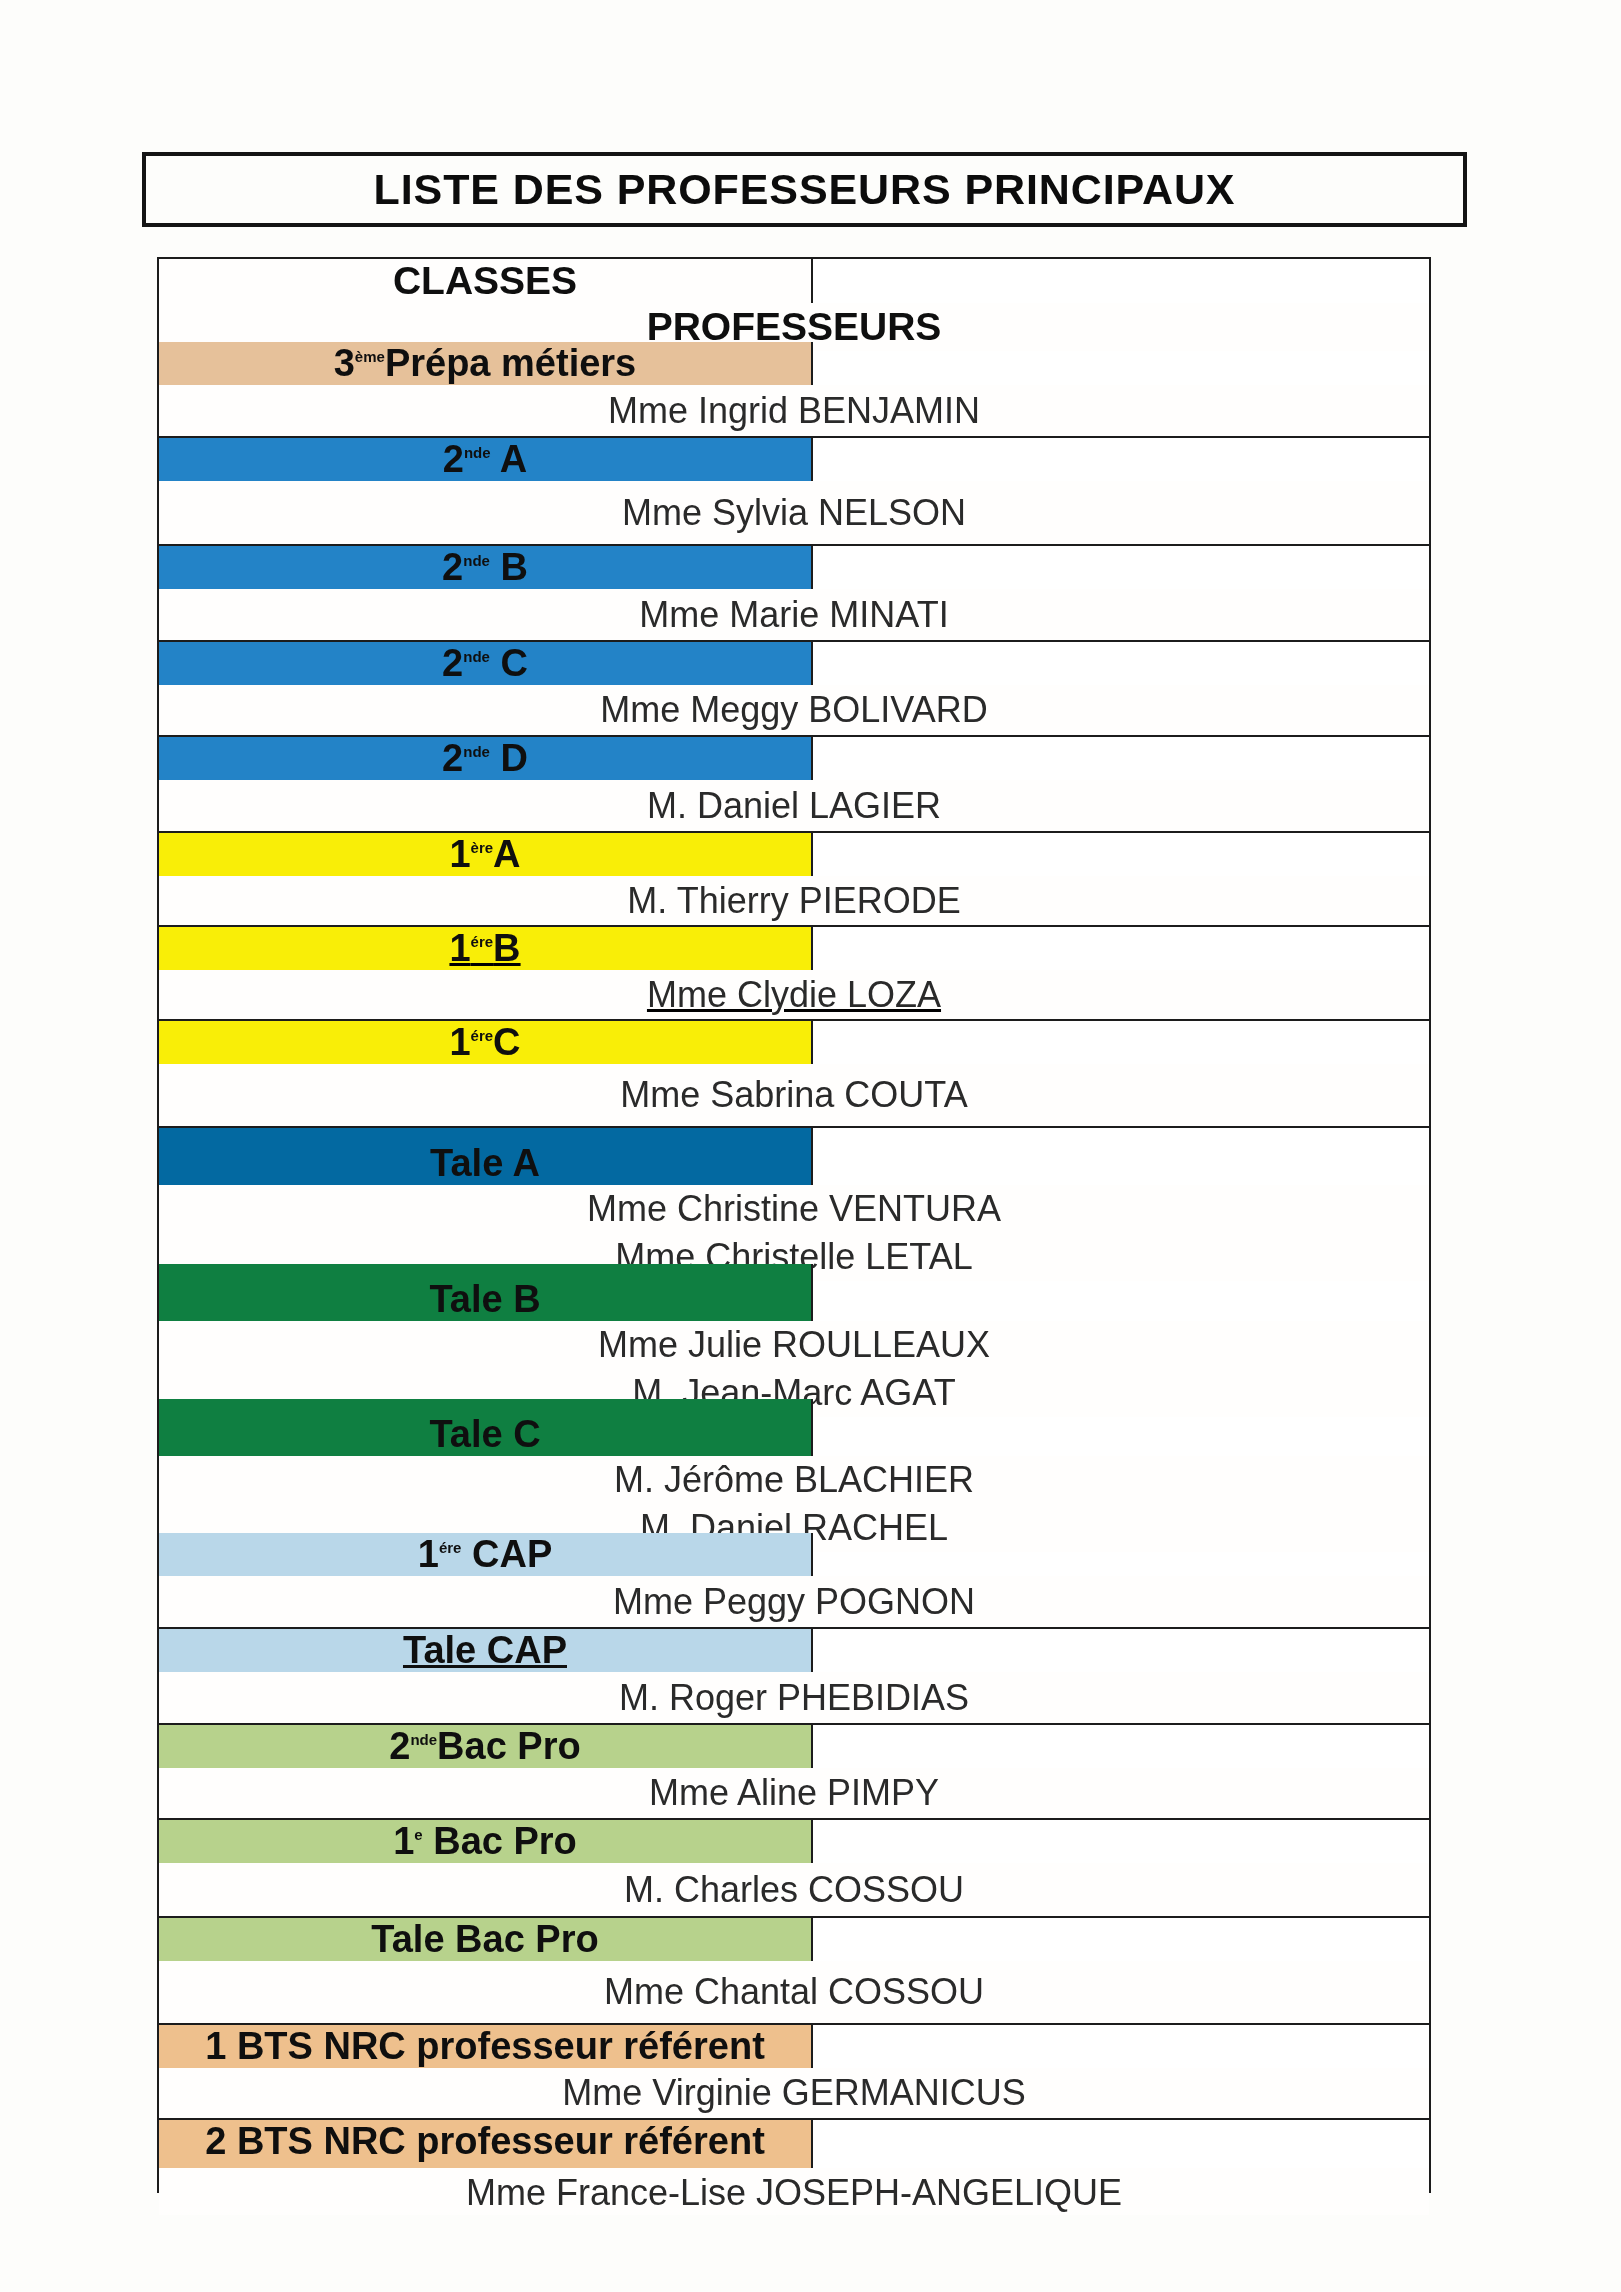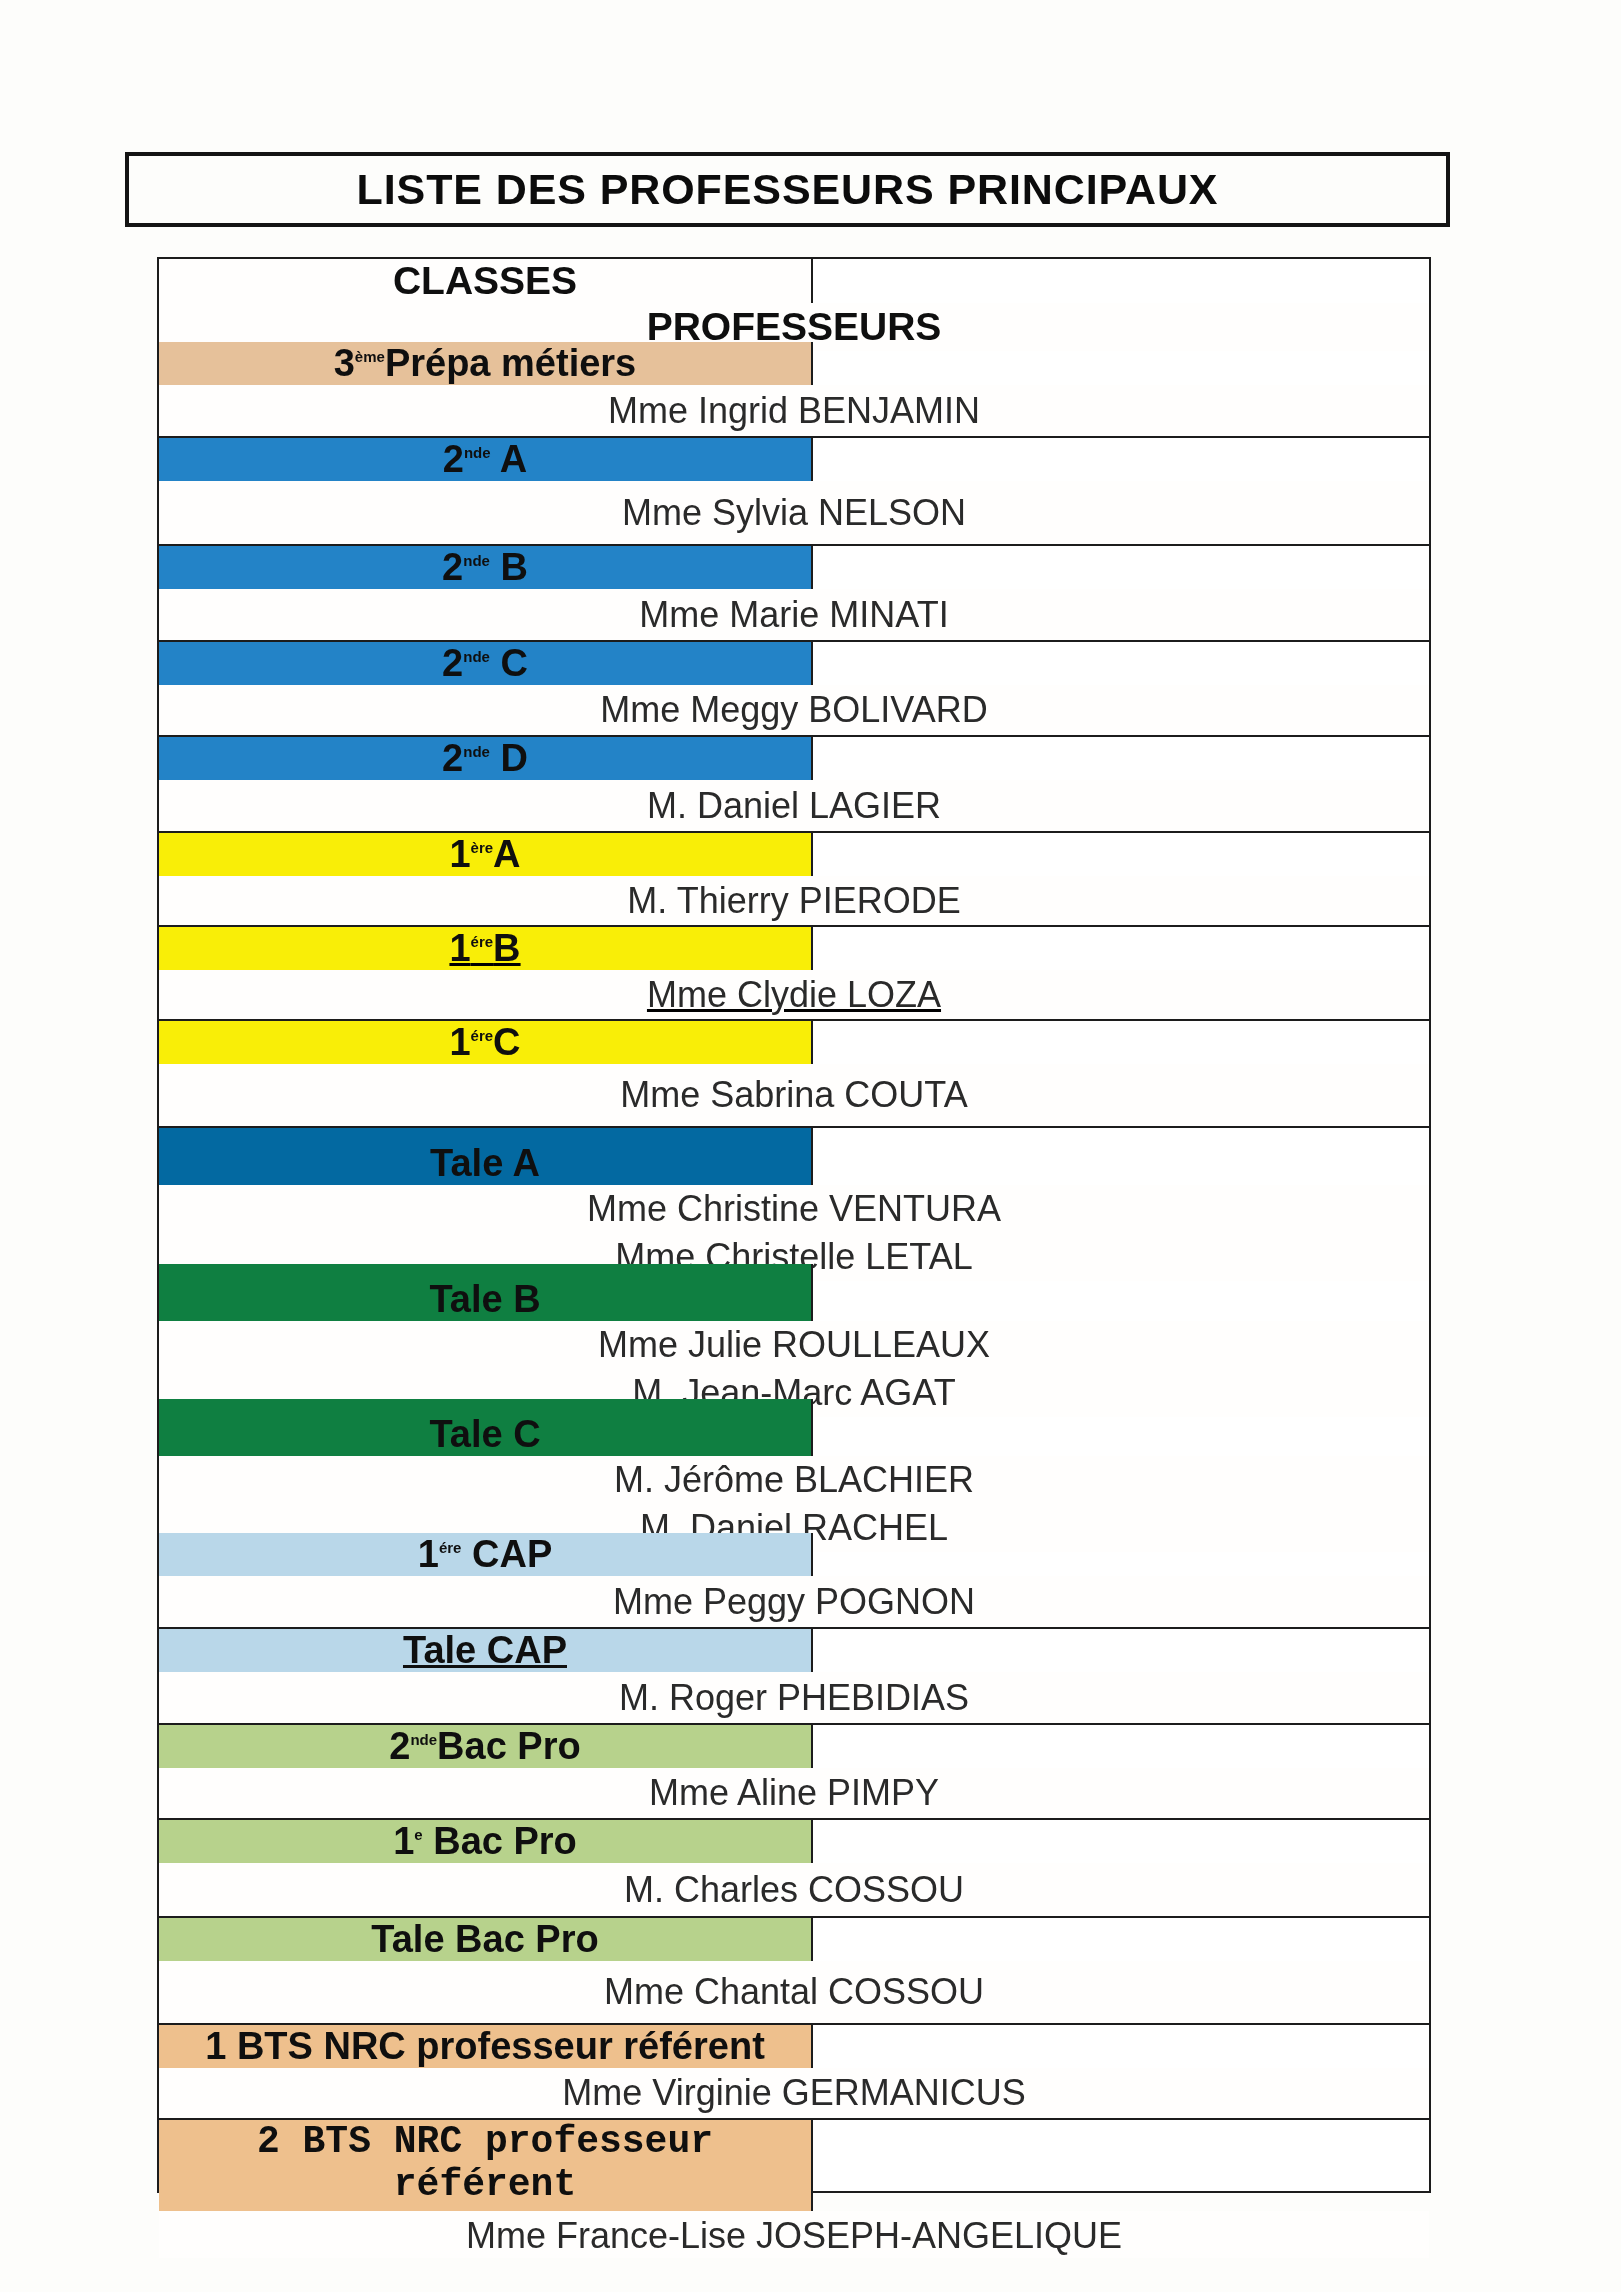--- a/index.html
+++ b/index.html
@@ -11,21 +11,21 @@
   .page {
     position: relative;
     width: 1622px;
     height: 2293px;
     background: #fdfdfb;
     font-family: "Liberation Sans", sans-serif;
     overflow: hidden;
   }
   .title-bar {
     position: absolute;
-    left: 125px;
+    left: 142px;
     top: 152px;
     width: 1325px;
     height: 75px;
     border: 4.5px solid #141414;
     display: flex;
     align-items: center;
     justify-content: center;
     font-size: 43px;
     font-weight: bold;
     letter-spacing: 0.9px;
@@ -82,21 +82,20 @@
   }
   
   .row.label-top .class-cell {
     align-items: flex-start;
     padding-top: 14.3px;
   }
   
   .row.label-low .class-cell {
     align-items: flex-end;
     padding-bottom: 5.4px;
-    font-family: Liberation Mono, monospace;
   }
   .row.prof-top .prof-cell {
     justify-content: flex-start;
     padding-top: 1.8px;
     line-height: 45px;
   }
 </style>
 </head>
 <body>
 

